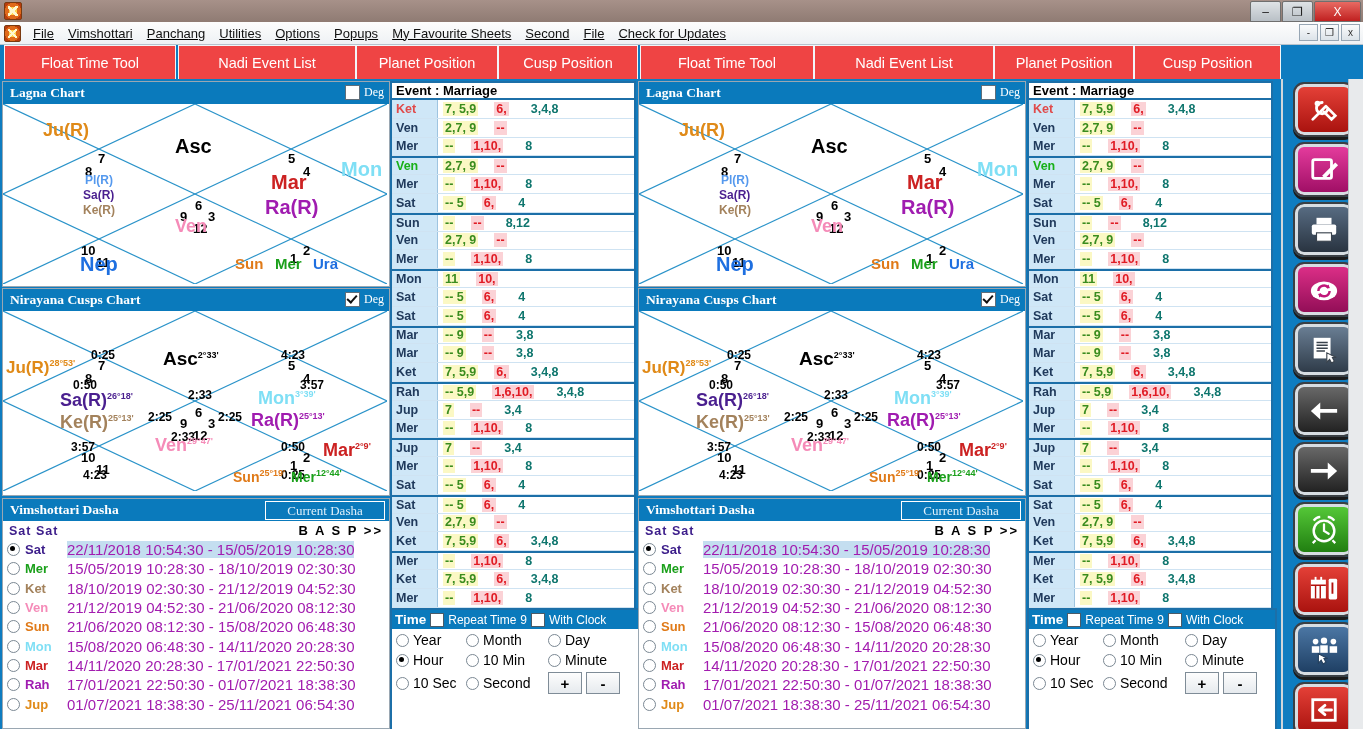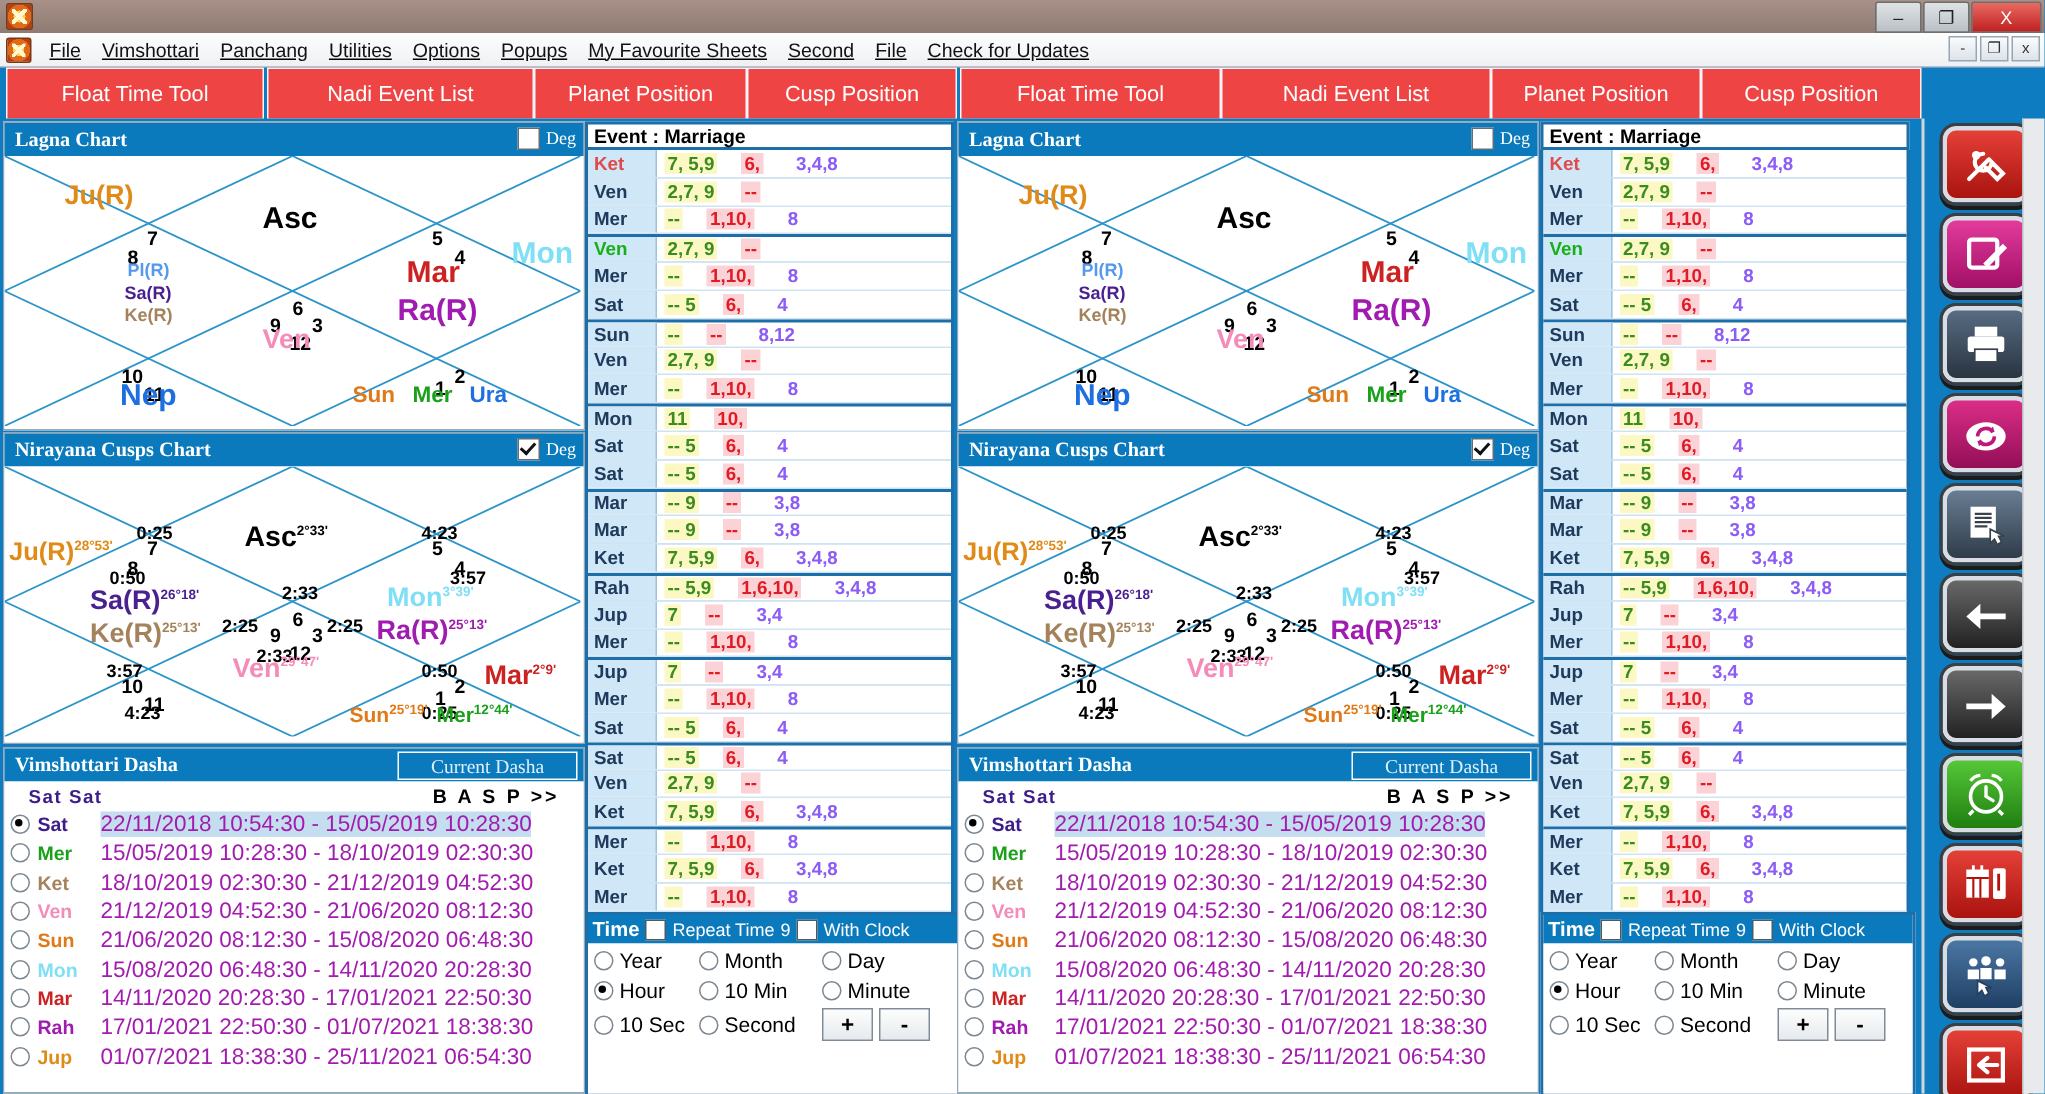--- a/index.html
+++ b/index.html
@@ -86,28 +86,28 @@
      box-sizing:border-box;}
   .ev-row{height:18.8px;display:flex;align-items:center;box-sizing:border-box;
      border-bottom:1px solid #cfe3f2;background:#fff;}
   .ev-row.grp{border-top:2px solid #1c6fa8;}
   .ev-name{width:46px;flex:none;background:#cfe7f7;height:100%;display:flex;align-items:center;
      padding-left:4px;box-sizing:border-box;font-size:12.5px;font-weight:bold;color:#203a5c;
      border-right:1px solid #9ec4e0;}
   .ev-cells{display:flex;align-items:center;font-size:12.5px;font-weight:bold;padding-left:5px;gap:16px;}
   .c-yel{background:#fbf8c4;padding:0 2px;color:#3a8c1e;}
   .c-red{background:#fbd2d6;padding:0 2px;color:#e01b24;}
-  .c-plain{color:#8b5cf6;padding-left:6px;}
+  .c-plain{color:#0f766e;padding-left:6px;}
 
   
   .dasha-hd-btn{position:absolute;right:4px;top:2px;height:17px;min-width:118px;
      border:1px solid #fff;color:#dff0fb;font-size:13px;font-weight:normal;
      display:flex;align-items:center;justify-content:center;background:#0a7abc;}
   .dasha-body{position:relative;height:calc(100% - 22px);background:#fff;overflow:hidden;}
-  .dasha-top{display:flex;align-items:center;height:19px;padding:0 16px;}
+  .dasha-top{display:flex;align-items:center;height:19px;padding:0 6px;}
   .dasha-top .lords{font-size:12.5px;font-weight:bold;color:#3c1d8a;letter-spacing:1px;}
   .dasha-top .basp{margin-left:auto;font-size:13px;font-weight:bold;color:#000;letter-spacing:2px;}
   .dasha-row{display:flex;align-items:center;height:19.3px;padding-left:4px;}
   .radio{width:11px;height:11px;border-radius:50%;border:1px solid #7b8893;background:#fff;
      flex:none;margin-right:5px;position:relative;}
   .radio.on:after{content:"";position:absolute;left:2px;top:2px;width:5px;height:5px;border-radius:50%;background:#000;}
   .dasha-lord{width:42px;flex:none;font-size:13px;font-weight:bold;}
   .dasha-dates{font-size:15px;color:#a21caf;white-space:nowrap;}
   .dasha-row.sel .dasha-dates{background:#c4def0;}
 

